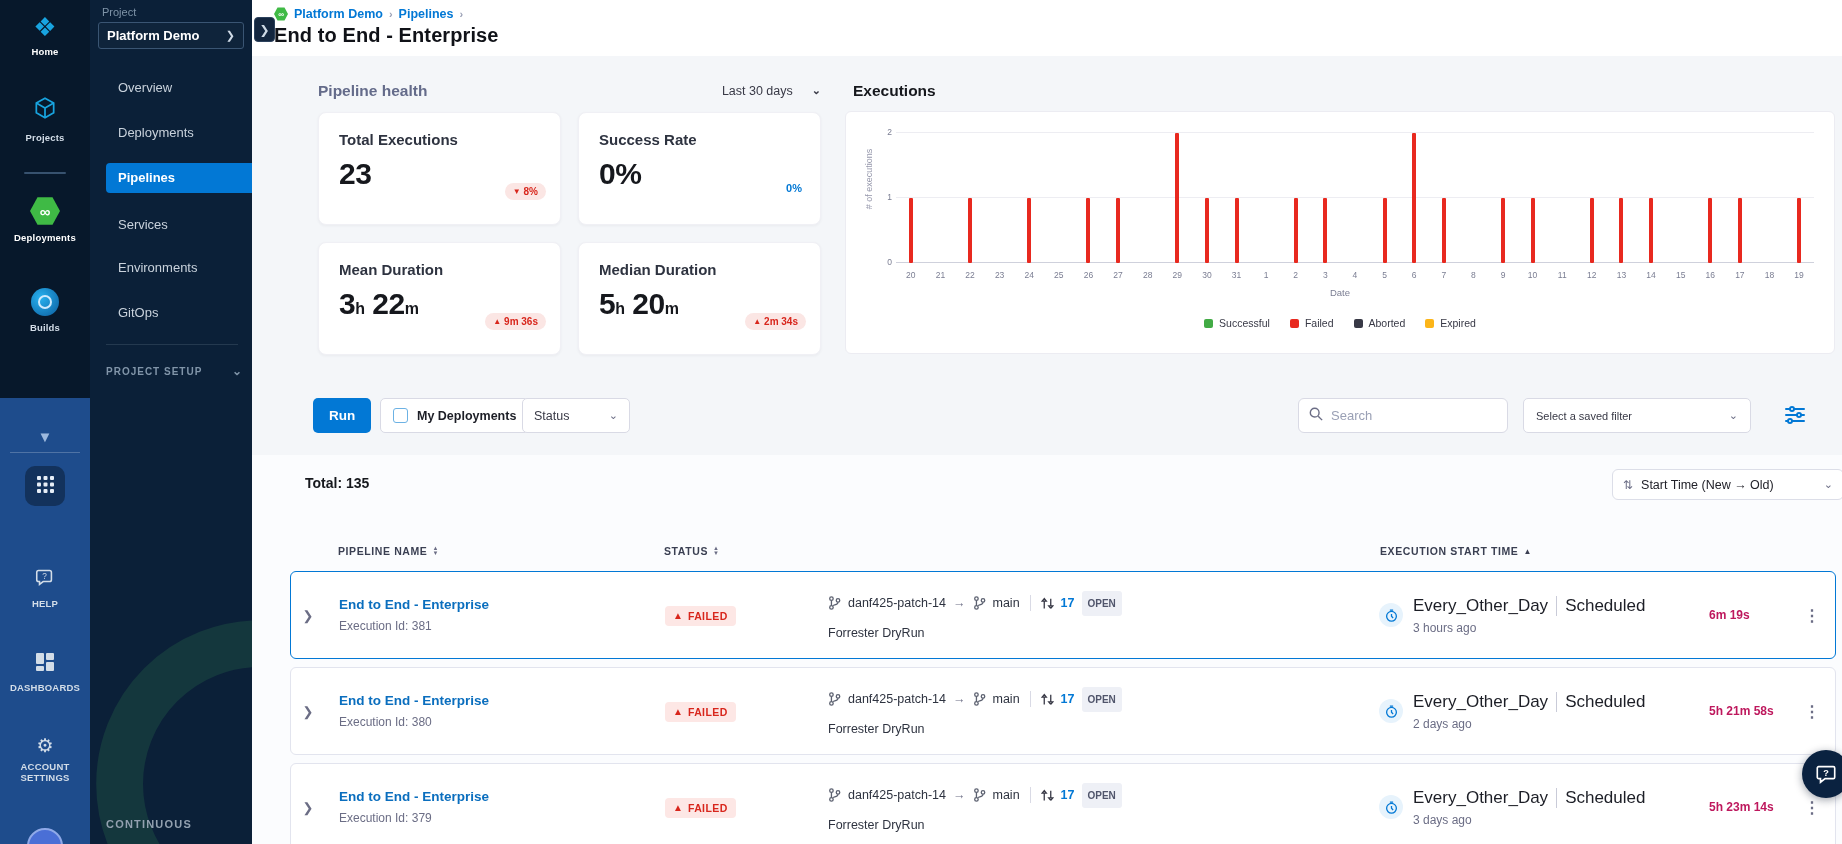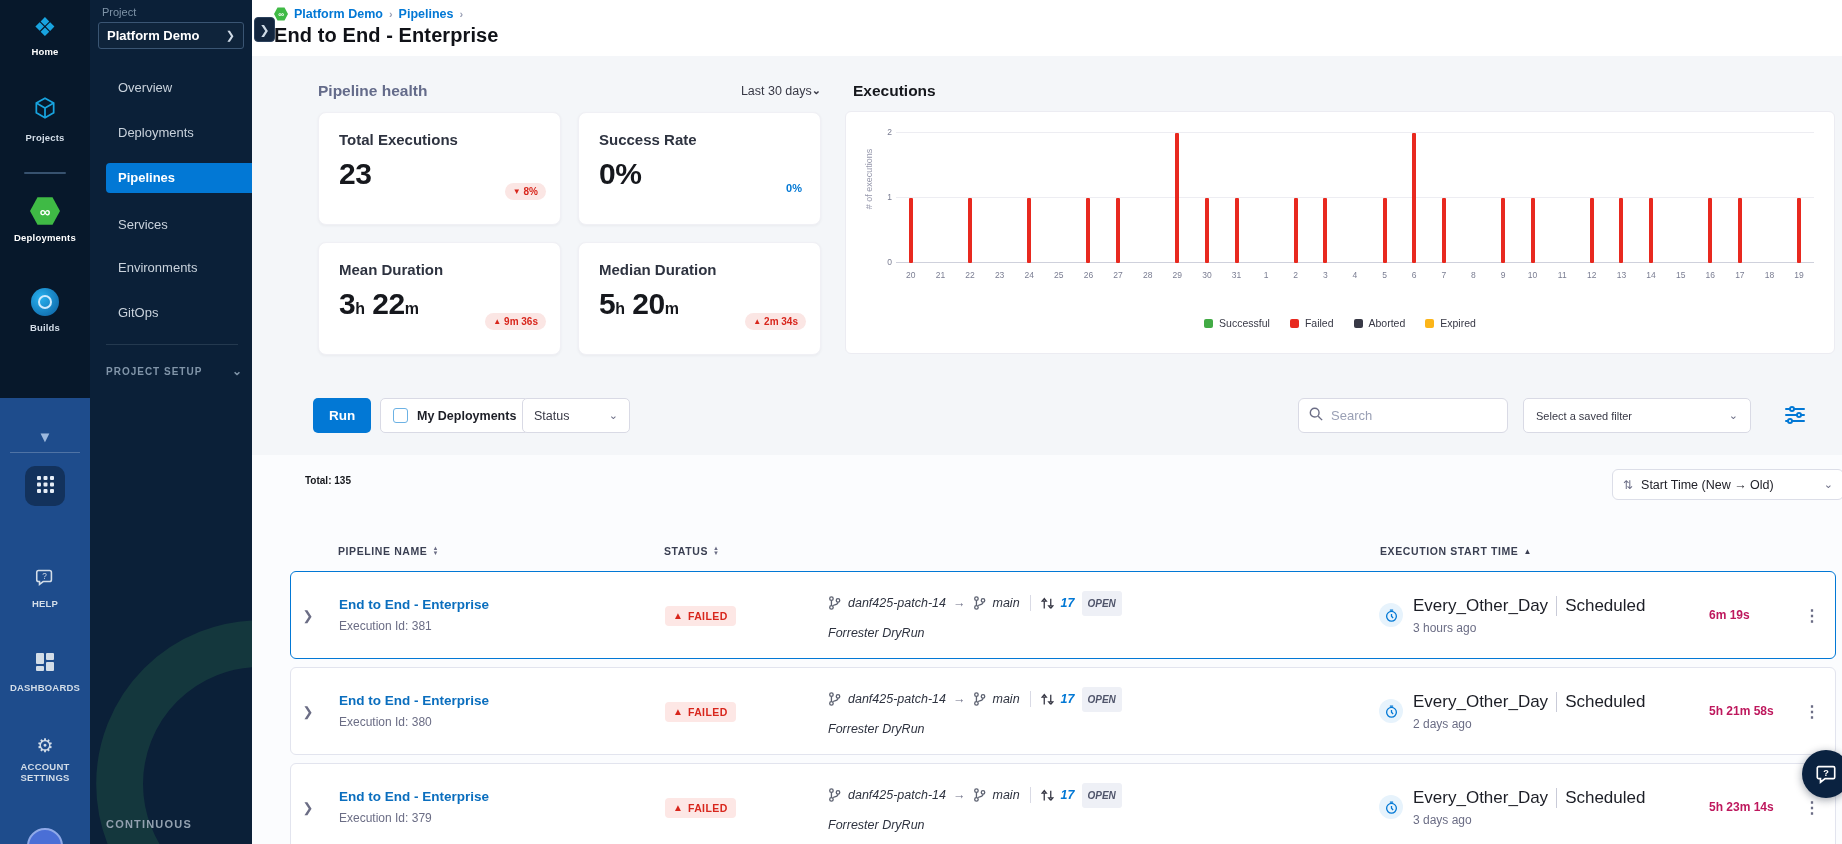--- a/index.html
+++ b/index.html
@@ -46,21 +46,21 @@
   .bc-hex { width:14px; height:14px; background:#3fba45; clip-path:polygon(25% 4%,75% 4%,100% 50%,75% 96%,25% 96%,0% 50%); display:flex; align-items:center; justify-content:center; color:#fff; font-size:8px; font-weight:700; }
   .page-title { position:absolute; left:22px; top:24px; font-size:20px; font-weight:800; color:#101218; letter-spacing:.1px; }
   .top-nav { position:absolute; right:16px; top:10px; display:flex; align-items:center; gap:34px; }
   .top-nav .link { font-size:13.5px; font-weight:700; color:#0278d5; cursor:pointer; }
   .top-nav .pill { background:#07182b; color:#fff; font-size:13px; font-weight:700; border-radius:16px; padding:8px 16px; cursor:pointer; }
 
   
   .health { position:absolute; left:0; top:56px; right:0; height:399px; background:#f4f6f9; }
   .health-head { position:absolute; left:66px; top:26px; width:503px; display:flex; align-items:center; justify-content:space-between; }
   .health-title { font-size:15.5px; font-weight:600; color:#646b8a; }
-  .range-ctl { display:flex; align-items:flex-start; gap:0; font-size:12.5px; color:#383946; cursor:pointer; }
+  .range-ctl { display:flex; align-items:flex-start; gap:19px; font-size:12.5px; color:#383946; cursor:pointer; }
   .range-ctl .chev { font-size:11px; color:#383946; font-weight:700; }
   .cards { position:absolute; left:66px; top:56px; width:503px; display:grid; grid-template-columns:243px 243px; grid-gap:17px; }
   .card { position:relative; width:243px; height:113px; background:#fff; border:1px solid #f0f0f5; border-radius:8px; box-shadow:0 1px 3px rgba(40,41,61,.05); padding:18px 18px 0 20px; }
   .card .clabel { font-size:15px; font-weight:700; color:#2e3340; }
   .card .cvalue { margin-top:9px; font-size:30px; font-weight:800; color:#16181d; letter-spacing:-.5px; }
   .card .unit { font-size:16px; font-weight:800; }
   .trend-badge { position:absolute; right:14px; bottom:24px; background:#fbe6e4; border-radius:10px; padding:3px 8px; font-size:10px; font-weight:700; color:#d8261c; display:flex; align-items:center; gap:3px; }
   .trend-badge .arr { font-size:8px; }
   .corner-pct { position:absolute; right:18px; bottom:30px; font-size:11px; font-weight:700; color:#0278d5; }
 
@@ -94,32 +94,32 @@
   .sel-chev { font-size:11px; color:#6b6d85; }
   .search-box { position:absolute; left:1046px; top:0; width:210px; height:35px; background:#fff; border:1px solid #d9dae5; border-radius:6px; display:flex; align-items:center; padding:0 10px; gap:8px; }
   .search-box input { border:none; outline:none; flex:1; font-size:13px; font-family:inherit; color:#383946; background:transparent; }
   .search-box input::placeholder { color:#9aa0b5; }
   .filter-sel { left:1271px; width:228px; padding:0 12px; justify-content:space-between; }
   .filter-sel .t { font-size:11px; color:#383946; }
   .sliders-btn { position:absolute; left:1532px; top:7px; width:24px; height:22px; cursor:pointer; }
 
   
   .results { position:absolute; left:0; top:455px; right:0; bottom:0; background:#fbfcfe; }
-  .total { position:absolute; left:53px; top:20px; font-size:10px; font-weight:800; color:#16181d; }
+  .total { position:absolute; left:53px; top:20px; font-size:14px; font-weight:800; color:#16181d; }
   .sort-pill { position:absolute; left:1360px; top:14px; width:232px; height:31px; background:#fff; border:1px solid #dcdee8; border-radius:6px; display:flex; align-items:center; padding:0 10px; gap:8px; cursor:pointer; }
   .sort-pill .arrows { font-size:12px; color:#6b6d85; }
   .sort-pill .t { flex:1; font-size:12.5px; color:#22222a; }
   .thead { position:absolute; left:38px; right:6px; top:90px; display:flex; align-items:center; }
   .th { font-size:10.5px; font-weight:700; color:#3a3f52; letter-spacing:.6px; display:flex; align-items:center; gap:5px; cursor:pointer; }
   .sorticons { display:flex; flex-direction:column; line-height:5px; font-size:6px; color:#6b6d85; }
   .up-arrow { font-size:8px; color:#3a3f52; }
   .col-exp { width:34px; flex:none; }
   .col-name { width:340px; flex:none; padding-left:14px; }
   .col-status { width:163px; flex:none; }
-  .col-branch { flex:1;font-style:italic; }
+  .col-branch { flex:1; }
   .col-trigger { width:330px; flex:none; }
   .col-dur { width:80px; flex:none; }
   .col-kebab { width:46px; flex:none; text-align:center; }
   .rows { position:absolute; left:38px; right:6px; top:116px; bottom:-60px; }
   .row { height:88px; margin-bottom:8px; background:#fff; border:1px solid #e2e4ee; border-radius:6px; display:flex; align-items:center; cursor:pointer; }
   .row.selected { border:1.5px solid #0278d5; }
   .expander { color:#6b6d85; font-size:13px; text-align:center; cursor:pointer; }
   .pname { font-size:13.5px; font-weight:700; color:#0a6ebe; }
   .pid { font-size:12px; color:#6b6d85; margin-top:7px; }
   .fail-badge { display:inline-flex; align-items:center; gap:5px; background:#fde7e5; border-radius:4px; padding:4px 8px; }
@@ -404,20 +404,21 @@
           <div class="xlab">11</div>
           <div class="xlab">12</div>
           <div class="xlab">13</div>
           <div class="xlab">14</div>
           <div class="xlab">15</div>
           <div class="xlab">16</div>
           <div class="xlab">17</div>
           <div class="xlab">18</div>
           <div class="xlab">19</div>
         </div>
+      <div class="xaxis-name">Date</div>
       <div class="legend">
           <span class="litem">
             <span class="sw" style="background: rgb(66, 171, 69);"></span>
             <span>Successful</span>
           </span>
           <span class="litem">
             <span class="sw" style="background: rgb(232, 41, 31);"></span>
             <span>Failed</span>
           </span>
           <span class="litem">

